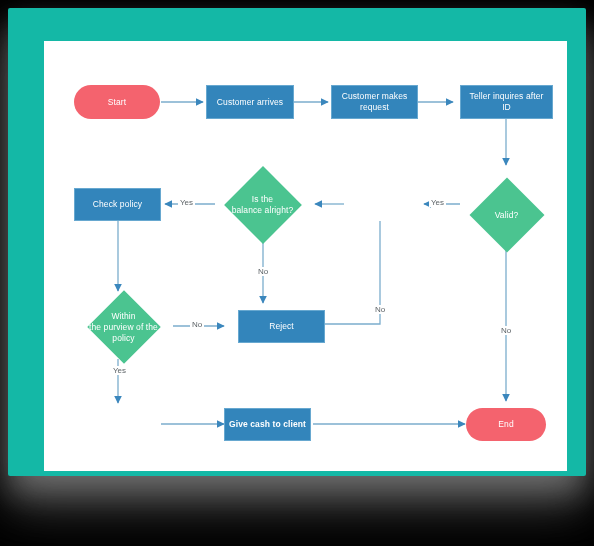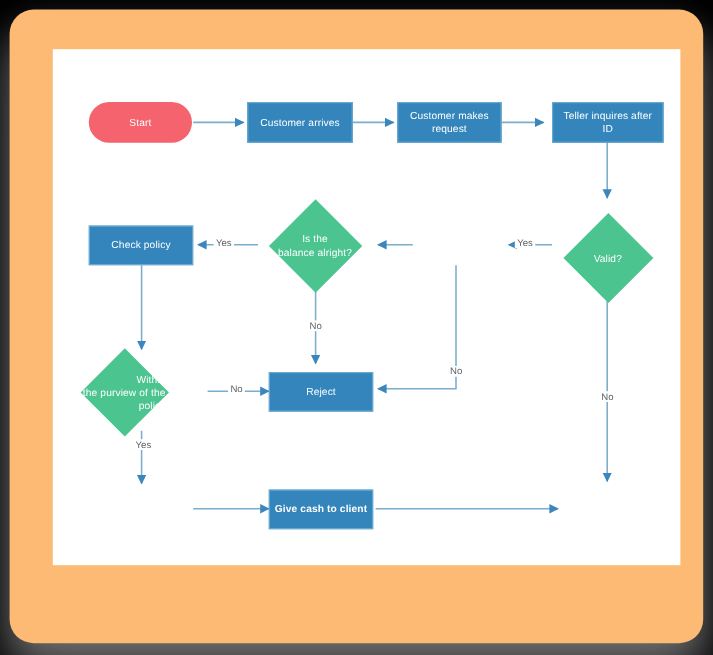--- a/index.html
+++ b/index.html
@@ -20,23 +20,23 @@
     height: 546px;
     background: #000000;
   }
 
   
   #card-frame {
     position: absolute;
     left: 8px;
     top: 8px;
     width: 578px;
-    height: 528px;
-    background: #fdba74;
-    border-radius: 20px;
+    height: 468px;
+    background: #14b8a6;
+    border-radius: 2px;
     box-shadow: 0 14px 30px rgba(255,255,255,0.22),
                 0 26px 42px rgba(180,180,180,0.30),
                 0 40px 56px rgba(120,120,120,0.22);
   }
 
   
   #canvas {
     position: absolute;
     left: 36px;
     top: 33px;
@@ -186,36 +186,39 @@
       <div class="node decision" style="left:171px; top:130px; width:95px; height:68px;">
         <span class="diamond-bg" style="width:55px; height:55px;"></span>
         <span class="label">Is the
 balance  alright?</span>
       </div>
 
       <div class="node process" style="left:30px; top:147px; width:87px; height:33px;">
         <span class="label">Check policy</span>
       </div>
 
-      <div class="node decision" style="left:6px; top:255px; width:107px; height:62px;text-align:right;">
+      <div class="node decision" style="left:26px; top:255px; width:107px; height:62px;">
         <span class="diamond-bg" style="width:52px; height:52px;"></span>
         <span class="label">Within
 the purview  of the
 policy</span>
       </div>
 
-      <div class="node process" style="left:180px; top:269px; width:87px; height:33px;">
+      <div class="node process" style="left:194px; top:269px; width:87px; height:33px;">
         <span class="label">Reject</span>
       </div>
 
 
       <div class="node process" style="left:180px; top:367px; width:87px; height:33px;font-weight:bold;">
         <span class="label">Give cash to client</span>
       </div>
 
+      <div class="node terminator" style="left:422px; top:367px; width:80px; height:33px;">
+        <span class="label">End</span>
+      </div>
 
       <span class="edge-label" style="left:385px; top:157px;">Yes</span>
 
       <span class="edge-label" style="left:455px; top:285px;">No</span>
 
       <span class="edge-label" style="left:134px; top:157px;">Yes</span>
 
       <span class="edge-label" style="left:212px; top:226px;">No</span>
 
       <span class="edge-label" style="left:329px; top:264px;">No</span>

